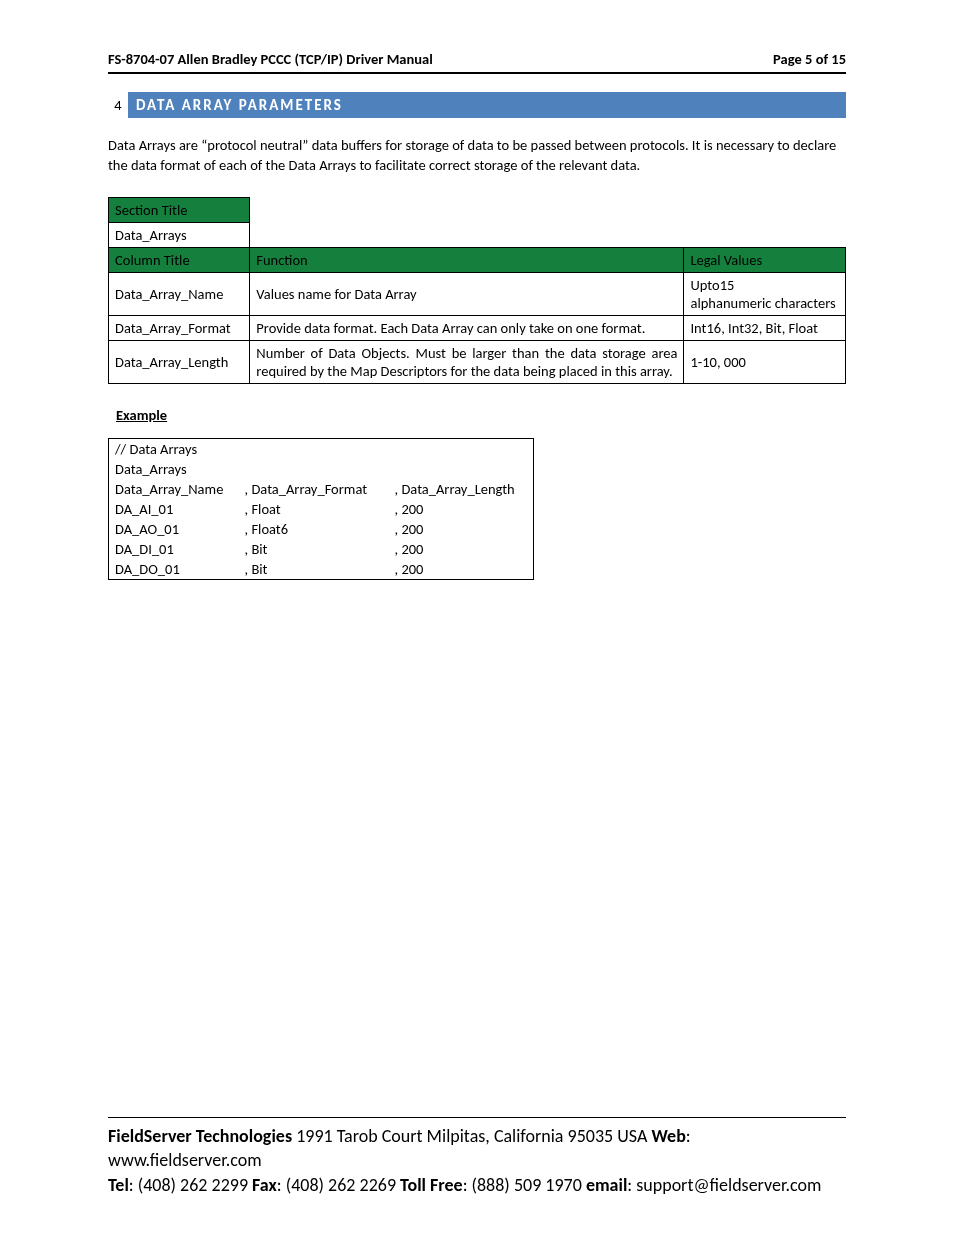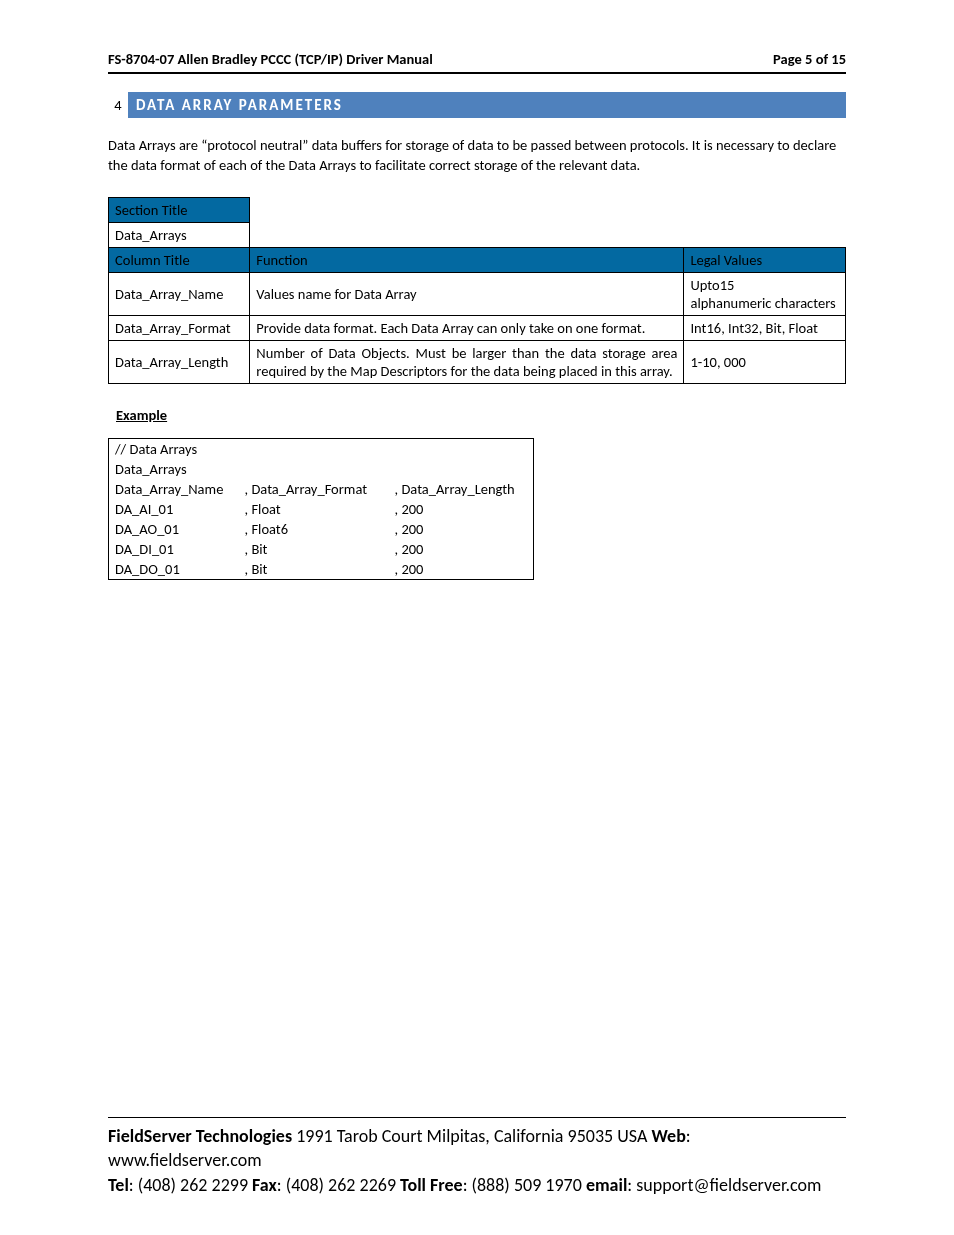--- a/index.html
+++ b/index.html
@@ -61,21 +61,21 @@
     width: 100%;
   }
   table.params td, table.params th {
     border: 1px solid #000;
     padding: 3px 6px 3px 6px;
     vertical-align: middle;
     text-align: left;
     font-weight: normal;
   }
   .label-cell {
-    background: #0369a1;
+    background: #15803d;
     width: 140px;
   }
   .noborder { border: none !important; background: none; }
   .func-col { width: 430px; text-align: justify; }
   .legal-col { width: 160px; }
   .justify-between {
     display: flex;
   }
   .example-hdr {
     font-weight: bold;

